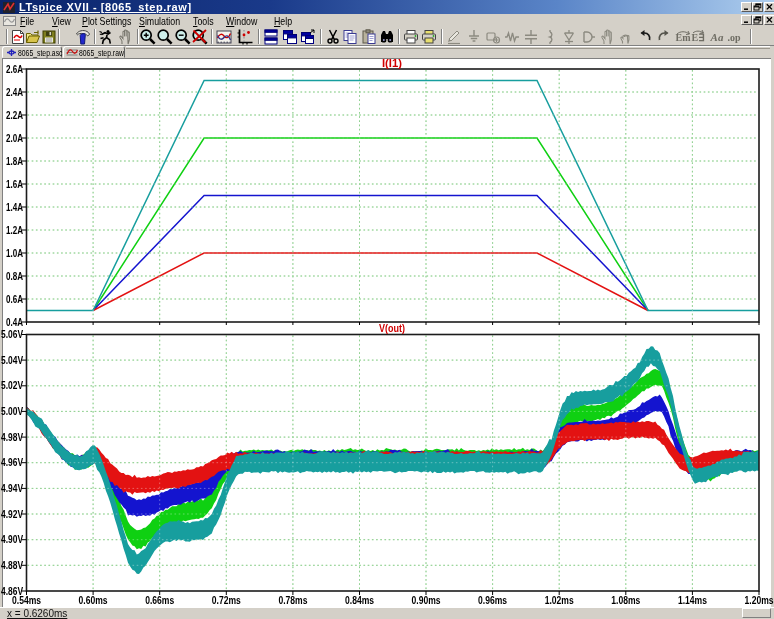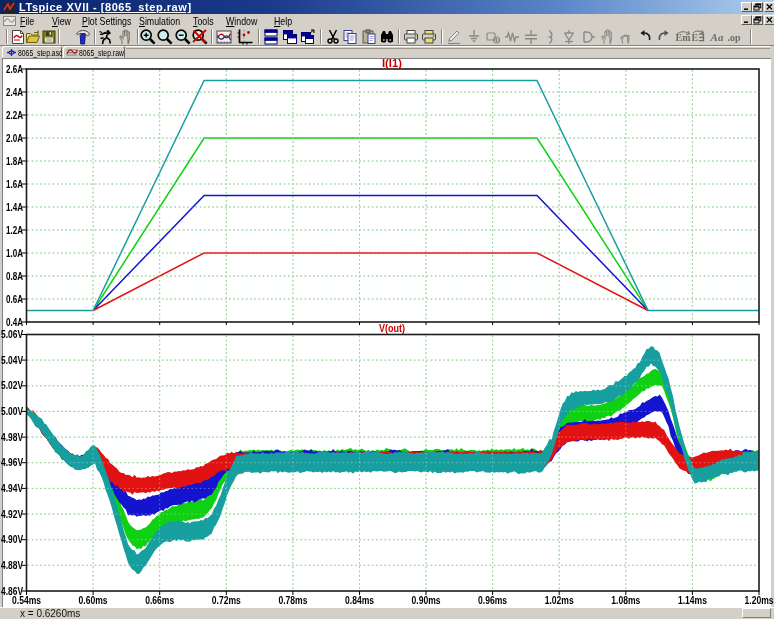--- a/index.html
+++ b/index.html
@@ -305,14 +305,14 @@
 <svg style="position:absolute;left:6px;top:48px" width="11" height="9" viewBox="0 0 11 9">
     <path d="M1 4.5h2M8 4.5h2M5.5 1v7M3 4.5c0-2 5-2 5 0s-5 2-5 0z" fill="none" stroke="#2222bb" stroke-width="1.3"></path>
   </svg>
 <svg style="position:absolute;left:66px;top:48px" width="12" height="9" viewBox="0 0 12 9">
     <path d="M0.5 2h11M0.5 4.5h11M0.5 7h11" stroke="#777" stroke-width="0.9"></path>
     <path d="M1 6C3 1 5 1 6.5 3.5S10 6 11.5 2" fill="none" stroke="#cc1111" stroke-width="1.3"></path>
   </svg>
 <div style="position:absolute;left:18px;top:48px;font:9px 'Liberation Sans',sans-serif;color:#000;transform:scaleX(0.76);transform-origin:0 0;white-space:nowrap;">8065_step.asc</div>
 <div style="position:absolute;left:79px;top:48px;font:9px 'Liberation Sans',sans-serif;color:#000;transform:scaleX(0.76);transform-origin:0 0;white-space:nowrap;">8065_step.raw</div>
 <div style="position:absolute;left:0;top:607px;width:774px;height:12px;background:#d4d0c8;border-top:1px solid #fff;"></div>
-<div style="position:absolute;left:20px;top:608px;font:10px 'Liberation Sans',sans-serif;color:#111;">x = 0.6260ms</div>
+<div style="position:absolute;left:7px;top:608px;font:10px 'Liberation Sans',sans-serif;color:#111;text-decoration:underline;">x = 0.6260ms</div>
 <div style="position:absolute;left:73px;top:608px;font:10px 'Liberation Sans',sans-serif;color:#111;margin-top:24px;">y = 2.542A</div>
 <div style="position:absolute;left:742px;top:608px;width:29px;height:10px;border:1px solid;border-color:#fff #808080 #808080 #fff;"></div>
 </body></html>

